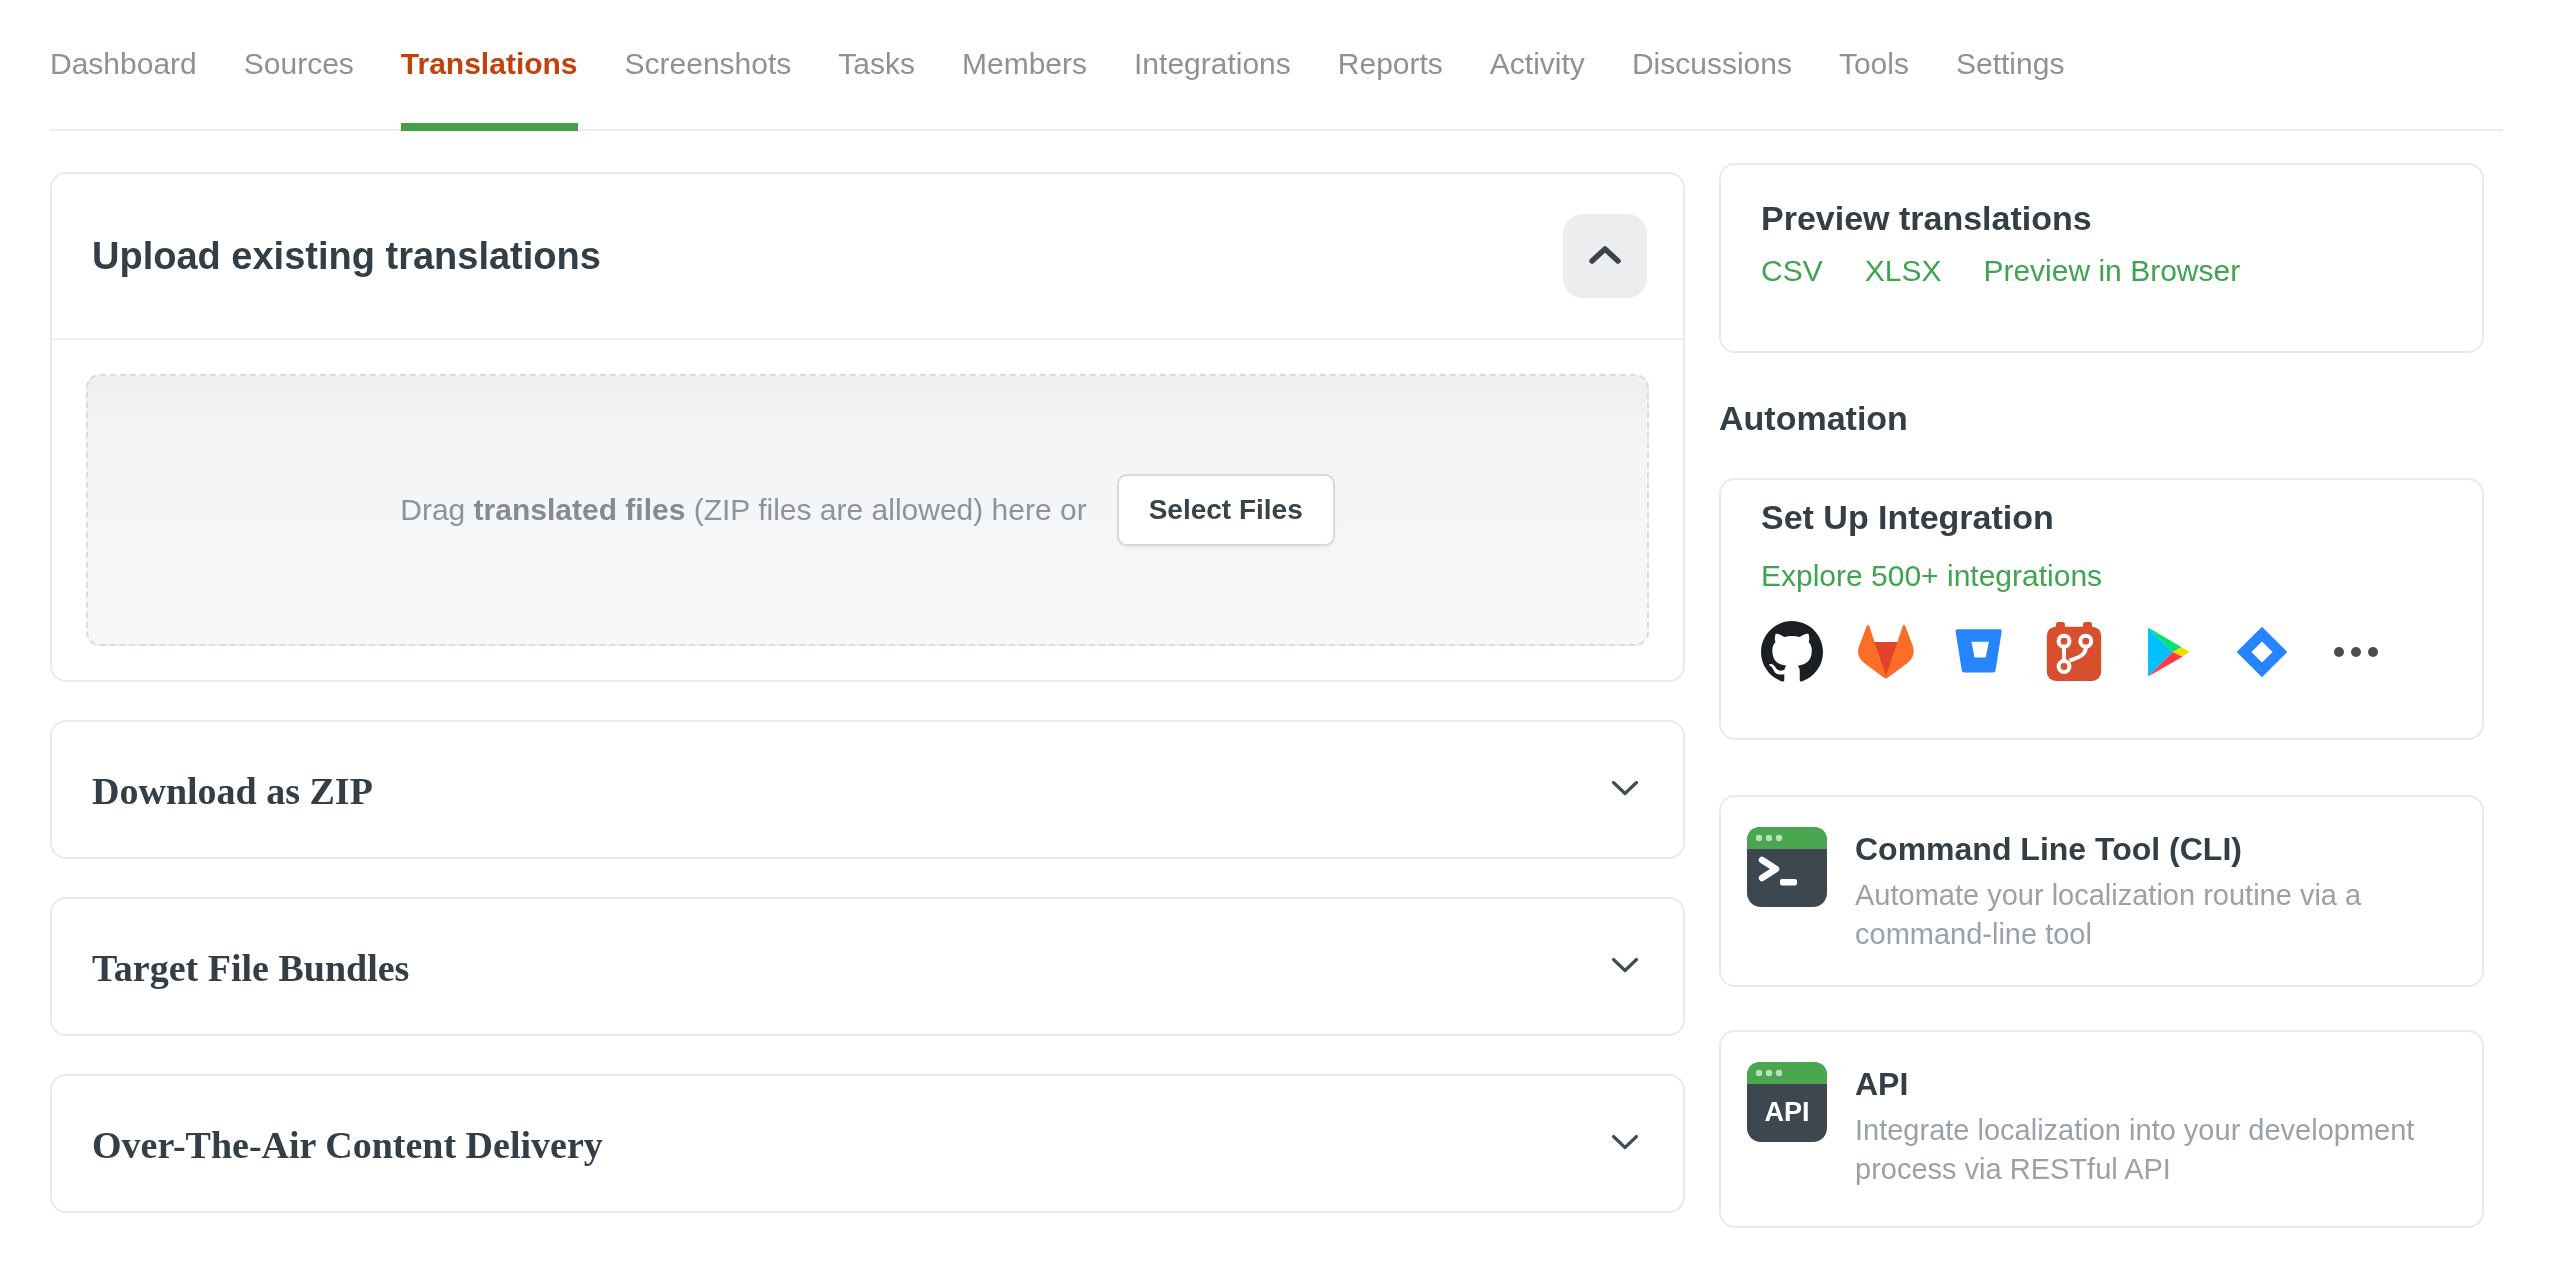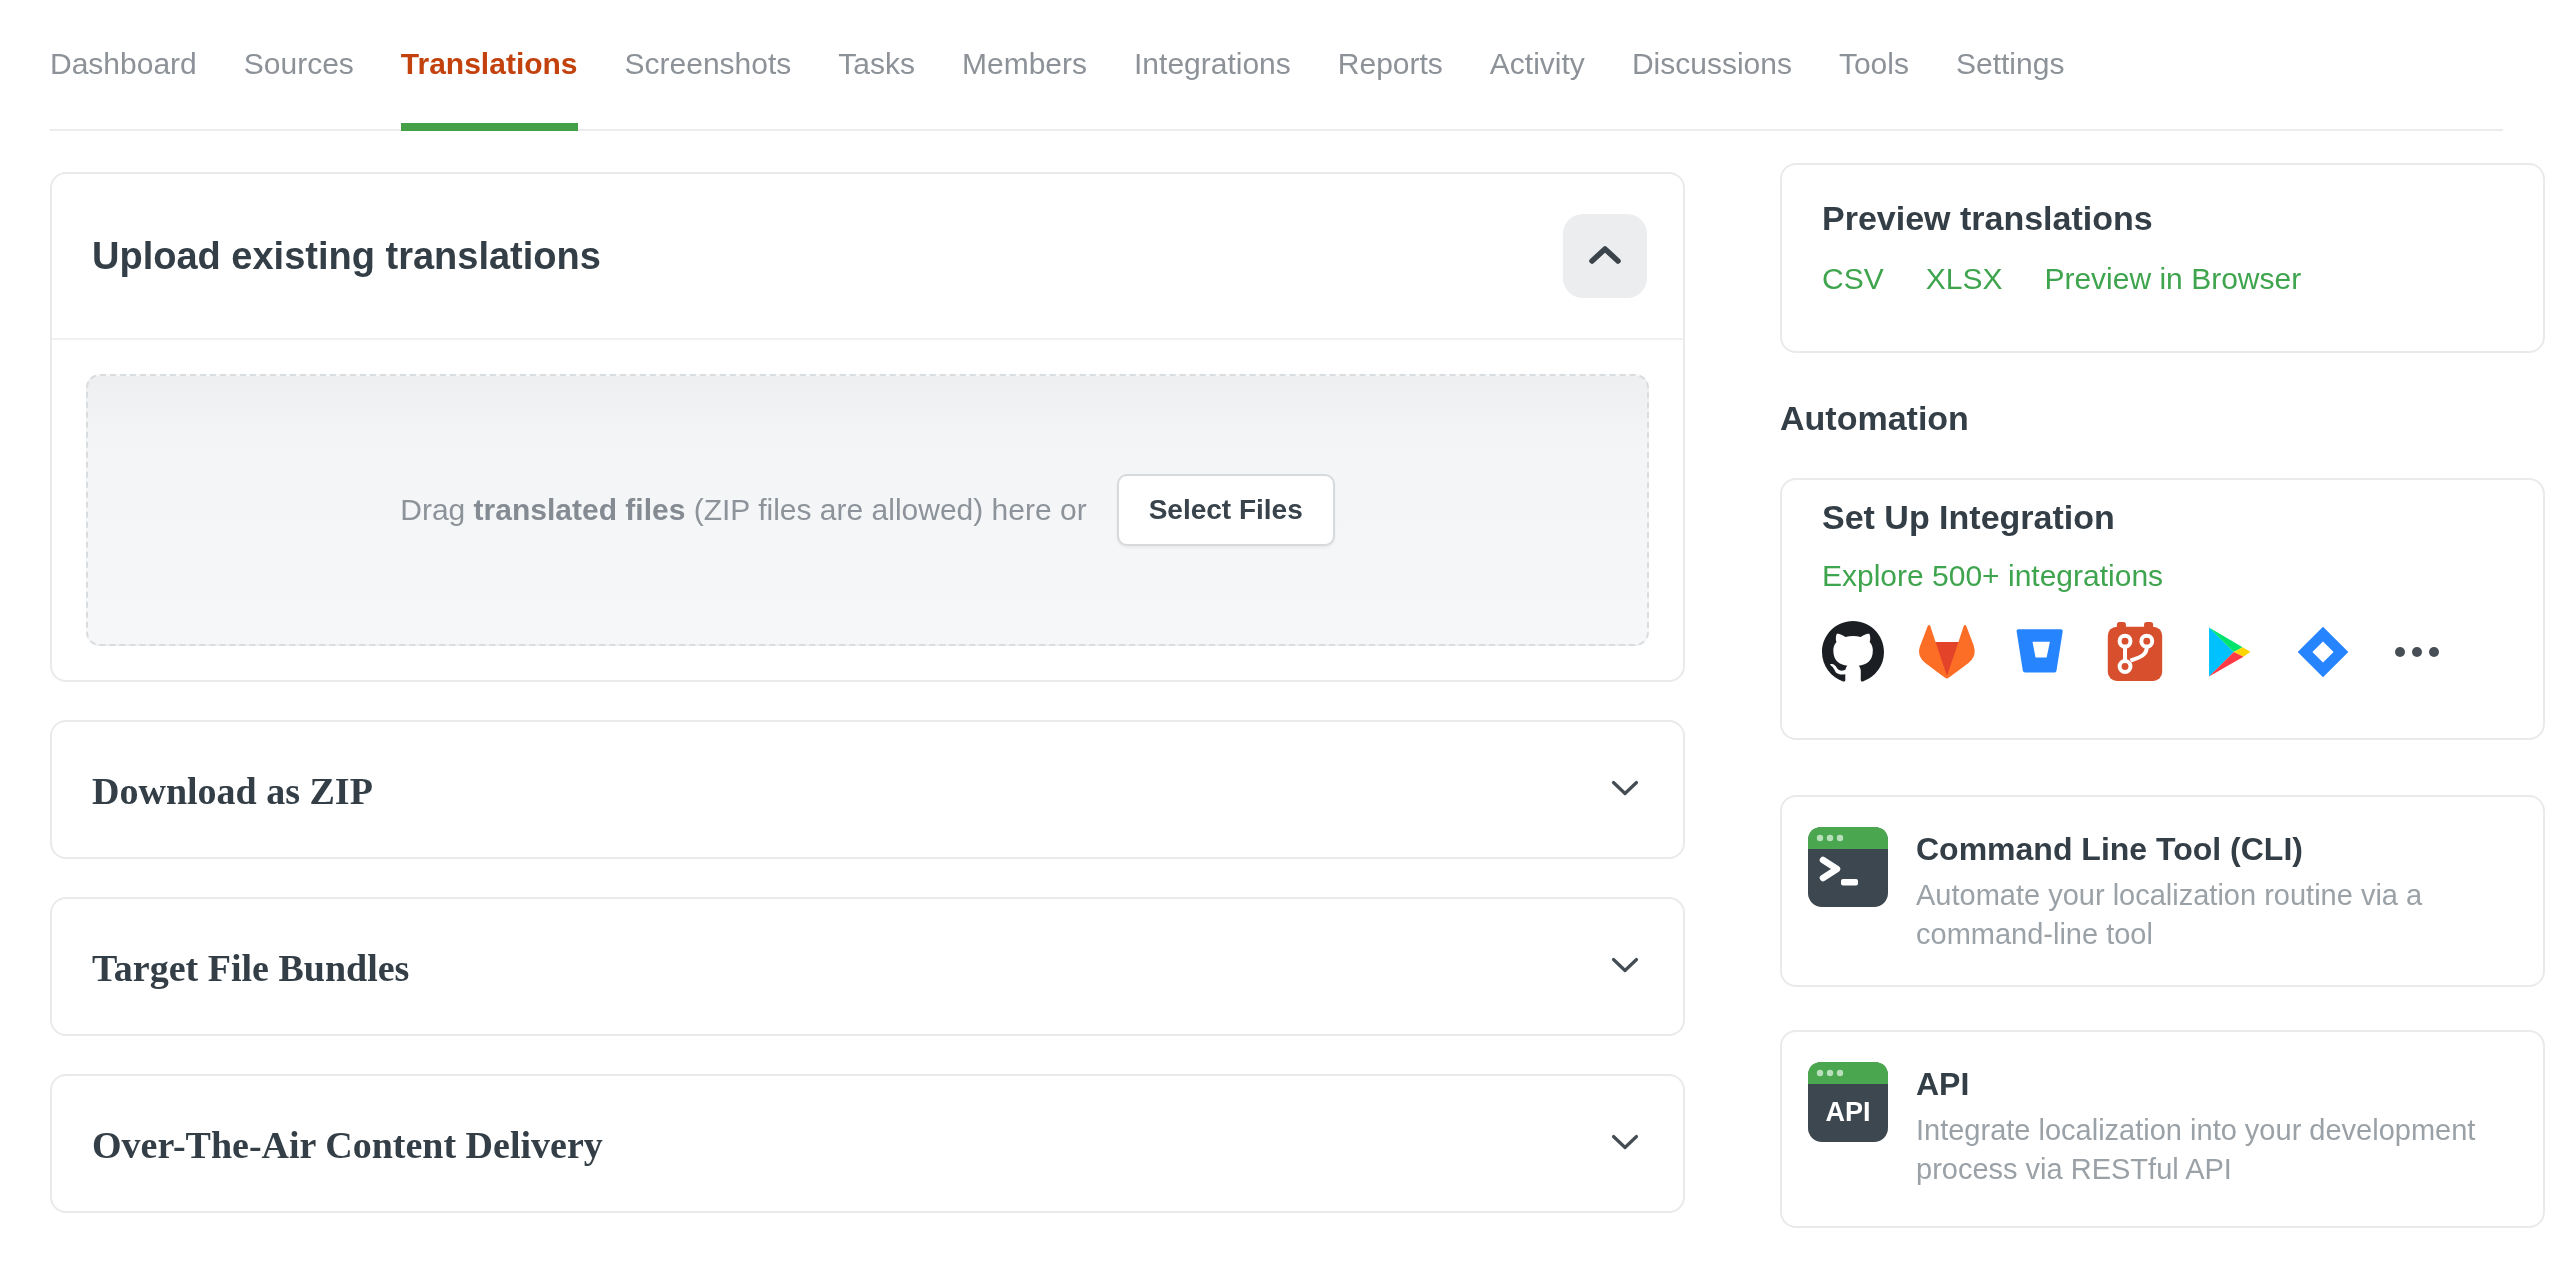--- a/index.html
+++ b/index.html
@@ -23,21 +23,21 @@
   }
   .nav a{
     display:block;height:131px;line-height:128px;font-size:30px;
     color:var(--nav-gray);text-decoration:none;cursor:pointer;white-space:nowrap;
   }
   .nav a.active{
     color:#c2410c;font-weight:700;border-bottom:8px solid var(--underline-green);
   }
   
   .main-left{position:absolute;left:50px;top:163px;width:1635px;display:flex;flex-direction:column;gap:38px;}
-  .main-right{position:absolute;left:1780px;top:163px;width:765px;}
+  .main-right{position:absolute;left:1719px;top:163px;width:765px;}
   .card{background:#fff;border:2px solid var(--card-border);border-radius:16px;}
   
   .upload-card{height:510px;margin-top:9px;}
   .upload-header{height:166px;display:flex;align-items:center;justify-content:space-between;
     padding:0 36px 0 40px;border-bottom:2px solid #eef0f1;}
   .card-title-lg{font-size:38px;font-weight:700;color:var(--dark);}
   .toggle-btn{width:84px;height:84px;border-radius:20px;background:#ebedee;border:none;
     display:flex;align-items:center;justify-content:center;cursor:pointer;}
   .upload-body{padding:34px;}
   .dropzone{
@@ -51,21 +51,21 @@
     font-family:"Liberation Sans", sans-serif;font-size:28px;font-weight:700;color:#39434b;
     background:#ffffff;border:2px solid #d6dadd;border-radius:10px;padding:18px 30px;
     box-shadow:0 2px 3px rgba(0,0,0,.05);cursor:pointer;white-space:nowrap;
   }
   
   .accordion{height:139px;display:flex;align-items:center;justify-content:space-between;
     padding:2px 44px 0 40px;cursor:pointer;font-family:Liberation Serif, serif;}
   
   .preview-card{height:190px;padding:34px 40px;}
   .card-title-md{font-size:34px;font-weight:700;color:var(--dark);}
-  .link-row{margin-top:24px;display:flex;gap:42px;}
+  .link-row{margin-top:16px;display:flex;gap:42px;}
   .green-link{font-size:30px;color:var(--accent-green);text-decoration:none;cursor:pointer;white-space:nowrap;}
   .automation-h{margin:46px 0 0 0;font-size:34px;font-weight:700;color:var(--dark);}
   .setup-card{margin-top:40px;height:262px;padding:18px 40px;}
   .setup-link{display:inline-block;margin-top:22px;}
   .icon-row{margin-top:28px;display:flex;align-items:center;gap:32px;}
   .icon-row .intg{width:62px;height:62px;display:flex;align-items:center;justify-content:center;cursor:pointer;}
   .tool-card{display:flex;gap:28px;padding:24px 36px 0 26px;cursor:pointer;}
   .cli-card{margin-top:55px;height:192px;}
   .api-card{margin-top:43px;height:198px;}
   .tool-icon{flex:0 0 80px;margin-top:6px;}

